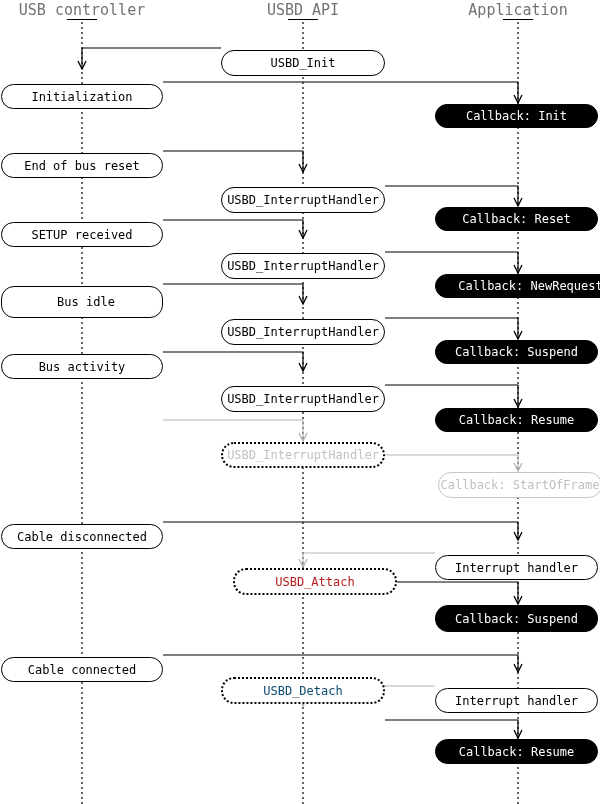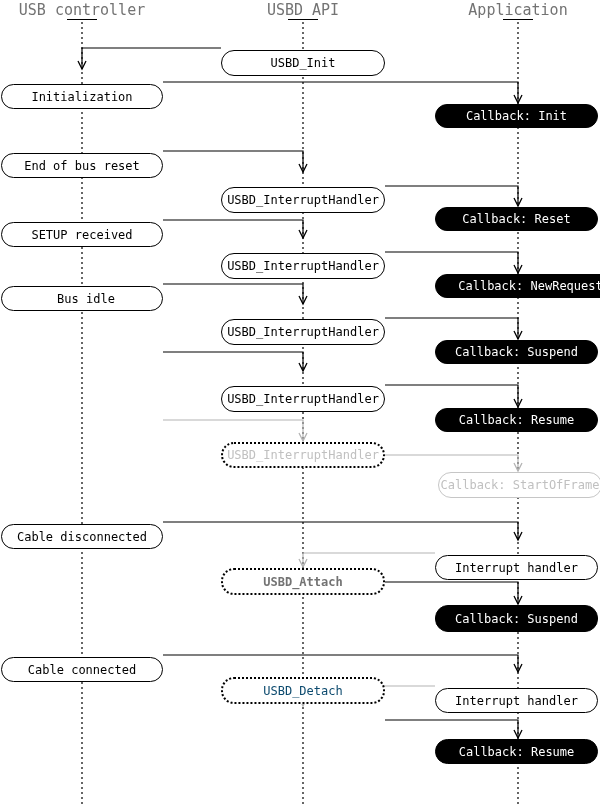--- a/index.html
+++ b/index.html
@@ -77,30 +77,31 @@
   <div class="col-header" style="left:12px">USB controller</div>
   <div class="col-header" style="left:233px">USBD API</div>
   <div class="col-header" style="left:448px">Application</div>
 
   <div class="col-underline" style="left:67px"></div>
   <div class="col-underline" style="left:288px"></div>
   <div class="col-underline" style="left:503px"></div>
 <div class="node white" style="left: 1px; top: 70px; width: 162px; height: 25px;">Initialization</div>
     <div class="node white" style="left: 1px; top: 139px; width: 162px; height: 25px;">End of bus reset</div>
     <div class="node white" style="left: 1px; top: 208px; width: 162px; height: 25px;">SETUP received</div>
-    <div class="node white" style="left: 1px; top: 272px; width: 162px; height: 25px; padding-left: 8px;">Bus idle</div>
+    <div class="node white" style="left: 1px; top: 272px; width: 162px; height: 32px; padding-left: 8px;">Bus idle</div>
+    <div class="node white" style="left: 1px; top: 340px; width: 162px; height: 25px;">Bus activity</div>
     <div class="node white" style="left: 1px; top: 643px; width: 162px; height: 25px;">Cable connected</div>
     <div class="node white" style="left: 1px; top: 510px; width: 162px; height: 25px;">Cable disconnected</div>
     <div class="node white" style="left: 221px; top: 36px; width: 164px; height: 26px;">USBD_Init</div>
     <div class="node white" style="left: 221px; top: 173px; width: 164px; height: 26px;">USBD_InterruptHandler</div>
     <div class="node white" style="left: 221px; top: 239px; width: 164px; height: 26px;">USBD_InterruptHandler</div>
     <div class="node white" style="left: 221px; top: 305px; width: 164px; height: 26px;">USBD_InterruptHandler</div>
     <div class="node white" style="left: 221px; top: 372px; width: 164px; height: 26px;">USBD_InterruptHandler</div>
     <div class="node dotted" style="left: 221px; top: 442px; width: 164px; height: 26px; color: rgb(192, 192, 192);">USBD_InterruptHandler</div>
-    <div class="node dotted" style="left: 221px; top: 568px; width: 164px; height: 27px; color: #737373; font-weight: bold;">USBD_Attach</div>
+    <div class="node dotted" style="left: 233px; top: 568px; width: 164px; height: 27px; color: #b91c1c;">USBD_Attach</div>
     <div class="node dotted" style="left: 221px; top: 677px; width: 164px; height: 27px; color: #0c4a6e;">USBD_Detach</div>
     <div class="node black" style="left: 435px; top: 104px; width: 163px; height: 24px;">Callback: Init</div>
     <div class="node black" style="left: 435px; top: 207px; width: 163px; height: 24px;">Callback: Reset</div>
     <div class="node black" style="left: 435px; top: 274px; width: 191px; height: 24px;">Callback: NewRequest</div>
     <div class="node black" style="left: 435px; top: 340px; width: 163px; height: 24px;">Callback: Suspend</div>
     <div class="node black" style="left: 435px; top: 408px; width: 163px; height: 24px;">Callback: Resume</div>
     <div class="node grayline" style="left: 438px; top: 472px; width: 164px; height: 26px; color: rgb(192, 192, 192); border-color: rgb(198, 198, 198);">Callback: StartOfFrame</div>
     <div class="node white" style="left: 435px; top: 541px; width: 163px; height: 25px;">Interrupt handler</div>
     <div class="node black" style="left: 435px; top: 605px; width: 163px; height: 27px;">Callback: Suspend</div>
     <div class="node white" style="left: 435px; top: 674px; width: 163px; height: 25px;">Interrupt handler</div>

